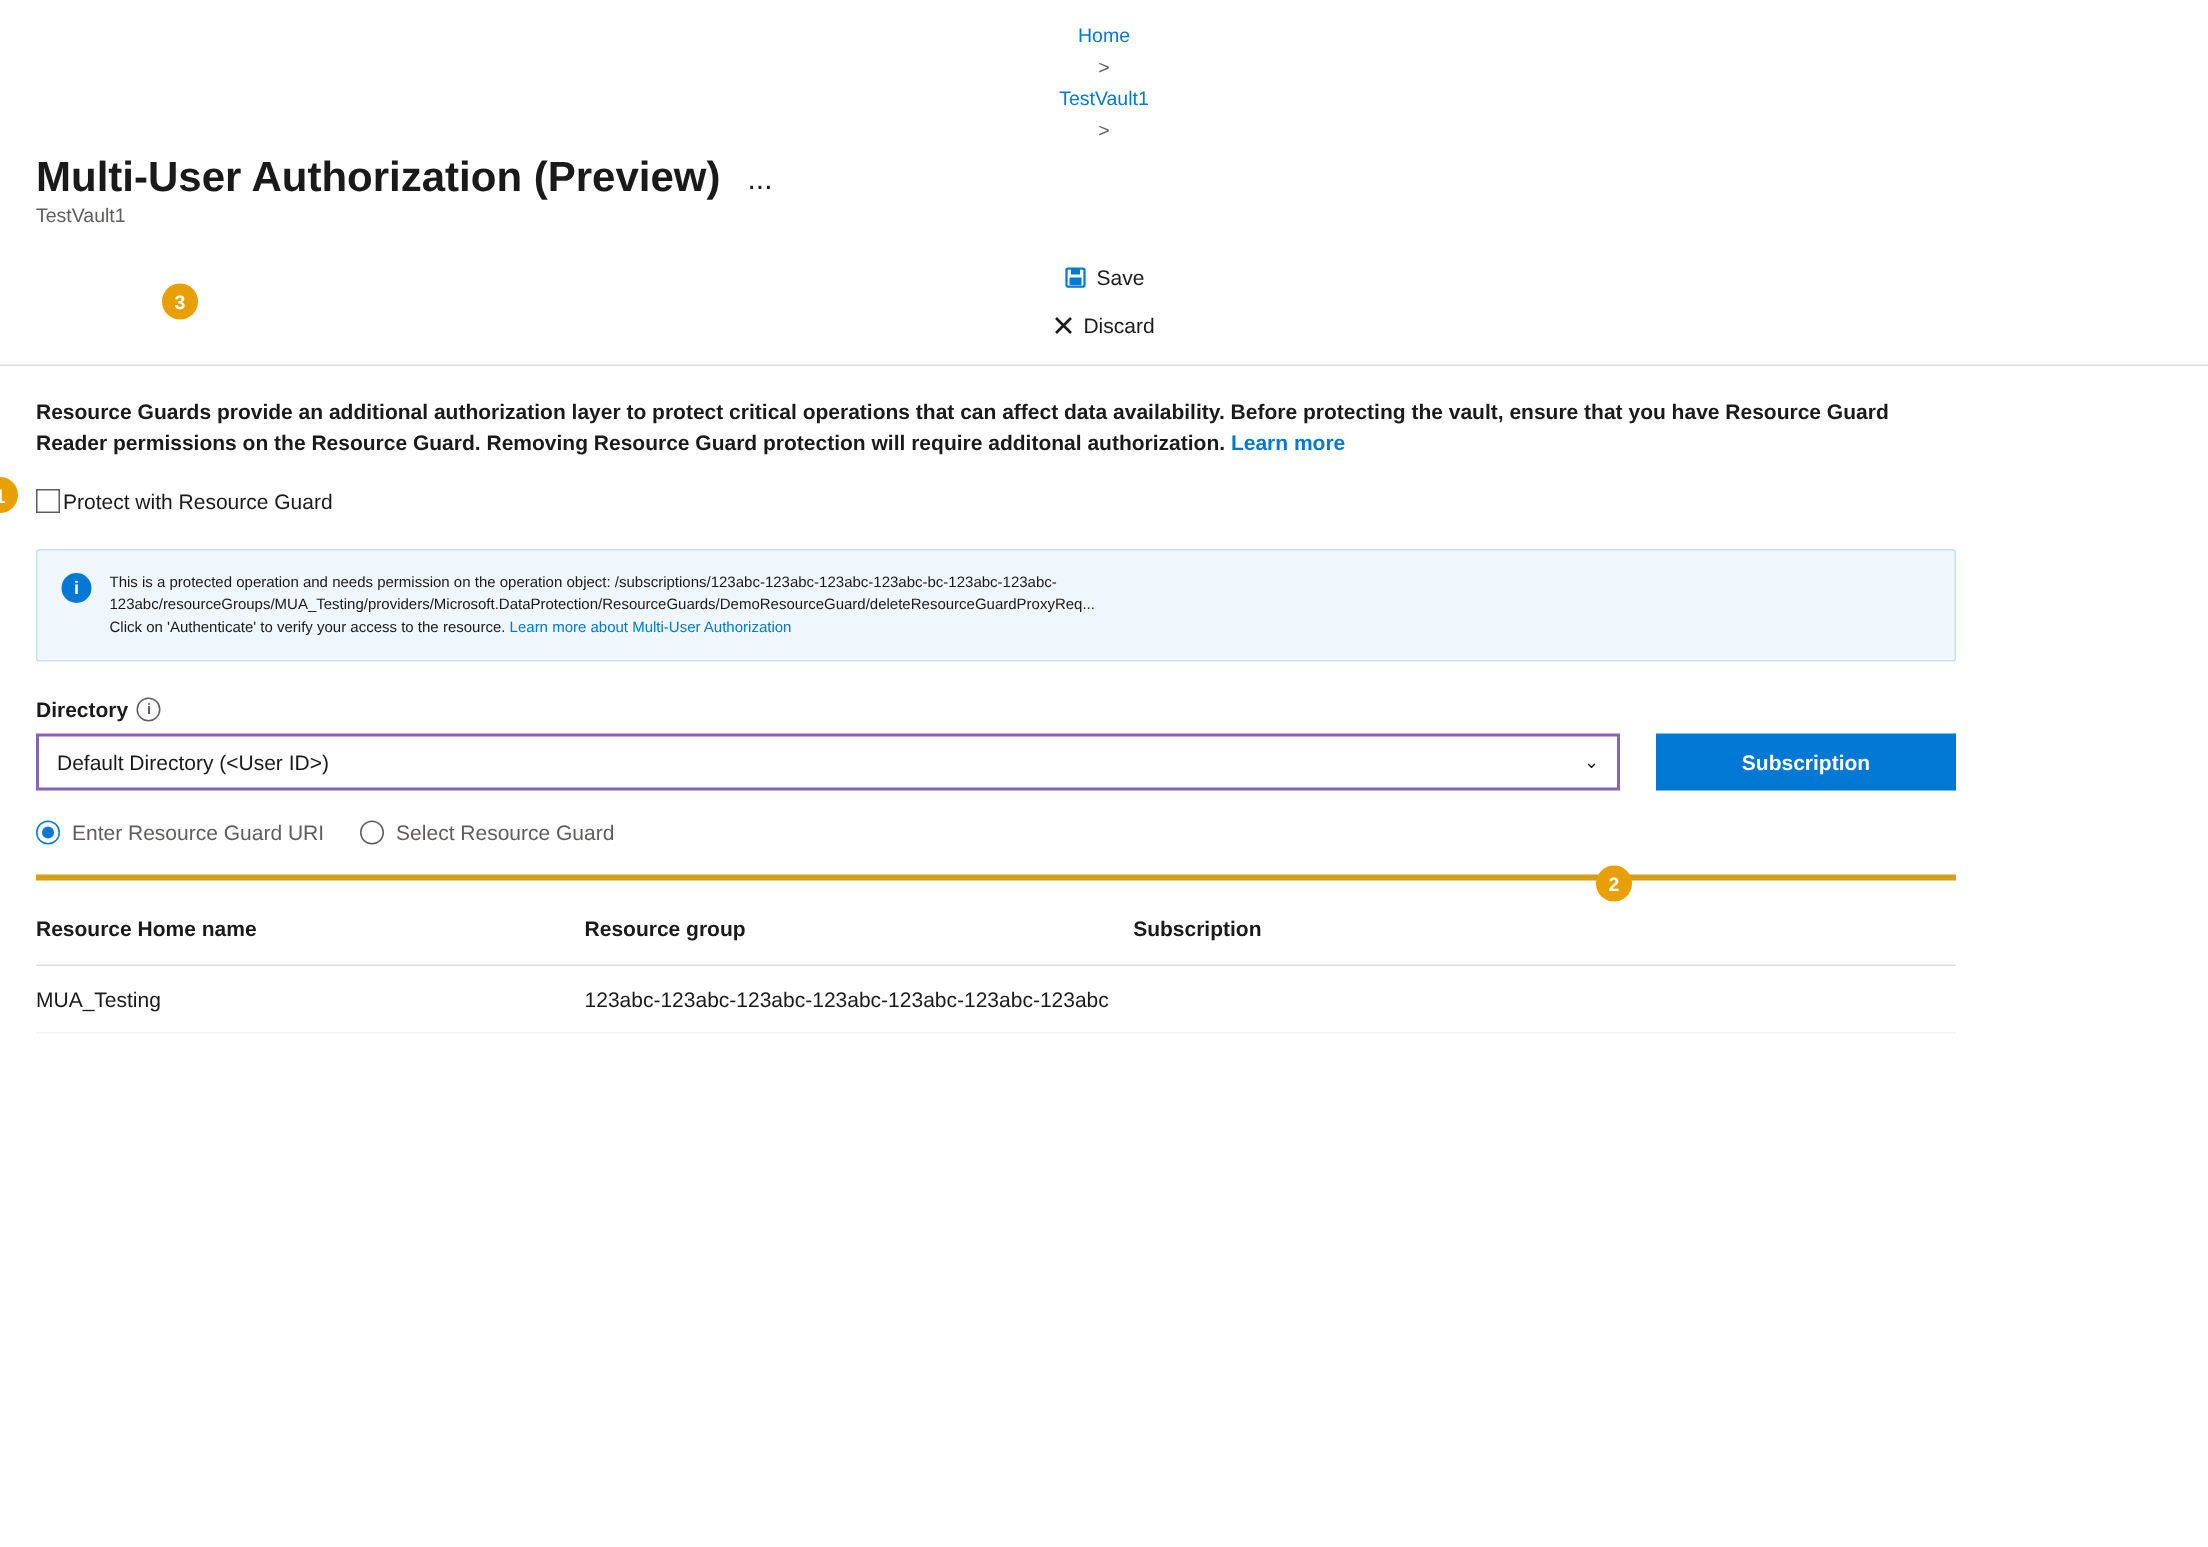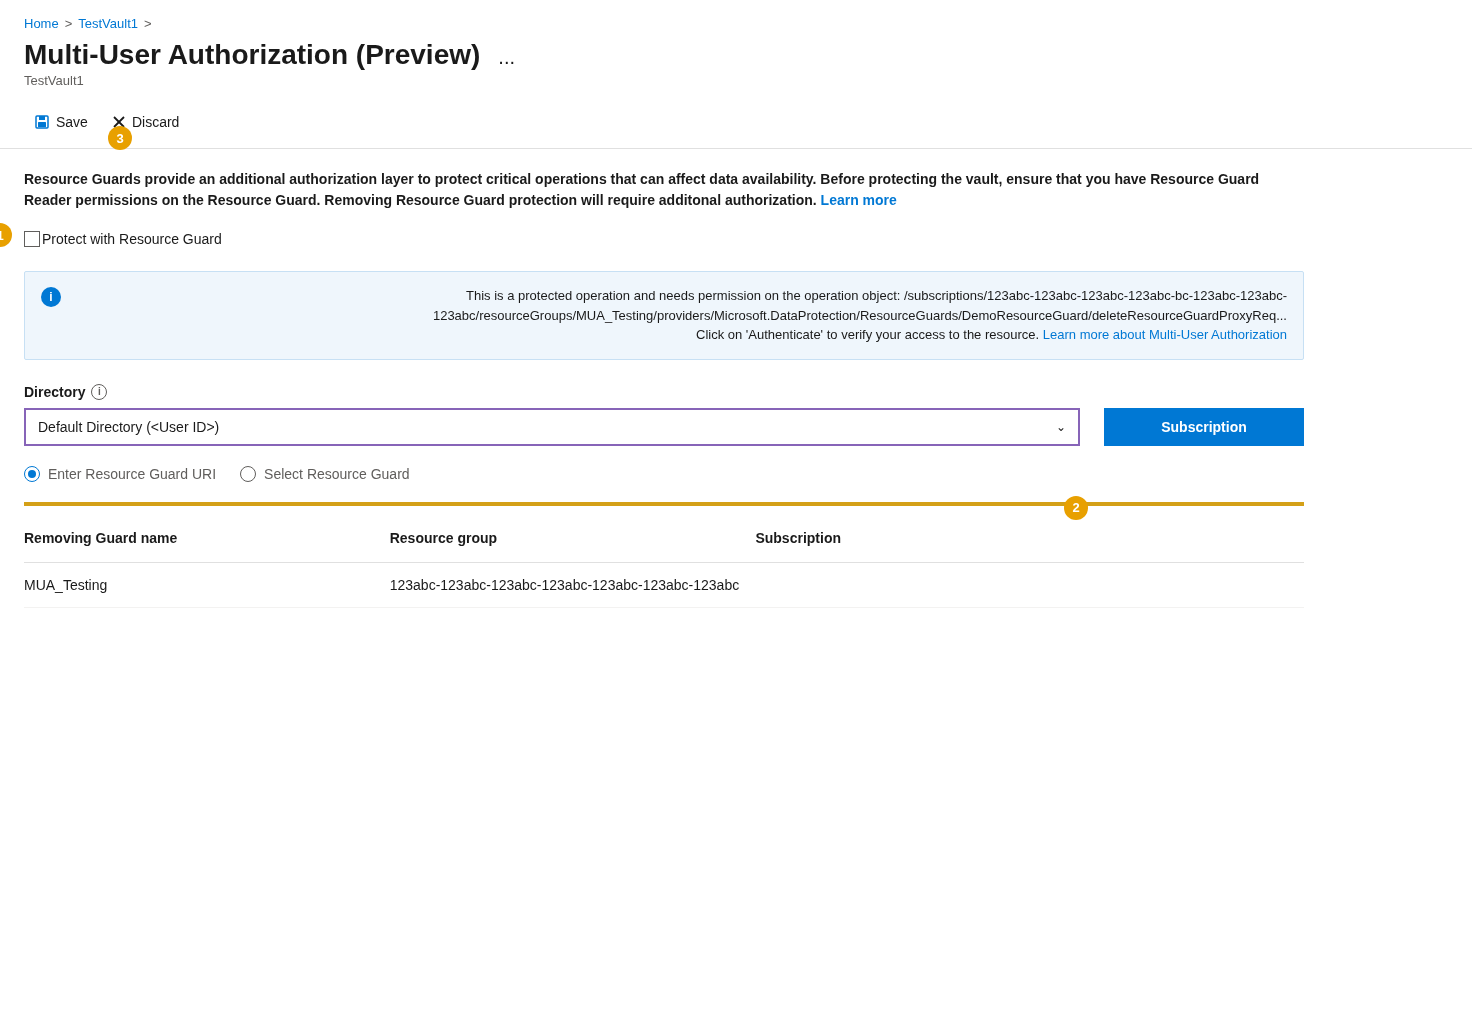--- a/index.html
+++ b/index.html
@@ -9,20 +9,21 @@
       color: #1a1a1a;
       background: #fff;
     }
     .breadcrumb {
       display: flex;
       align-items: center;
       gap: 6px;
       padding: 16px 24px 8px 24px;
       font-size: 13px;
       color: #0078d4;
+      flex-direction: column;
     }
     .breadcrumb span {
       color: #605e5c;
     }
     .breadcrumb a {
       color: #0078d4;
       text-decoration: none;
       cursor: pointer;
     }
     .page-header {
@@ -52,20 +53,21 @@
       color: #605e5c;
       margin-top: 2px;
     }
     .toolbar {
       display: flex;
       align-items: center;
       gap: 4px;
       padding: 12px 24px;
       border-bottom: 1px solid #e0e0e0;
       position: relative;
+      flex-direction: column;
     }
     .toolbar-btn {
       display: flex;
       align-items: center;
       gap: 6px;
       background: none;
       border: none;
       cursor: pointer;
       padding: 6px 10px;
       font-size: 14px;
@@ -136,24 +138,23 @@
       color: #fff;
       font-size: 12px;
       font-weight: 700;
       display: flex;
       align-items: center;
       justify-content: center;
       flex-shrink: 0;
       margin-top: 1px;
     }
     .info-text {
-      font-size: 13px;
+      font-size: 10px;
       color: #1a1a1a;
       line-height: 1.5;
-      text-align: right;
     }
     .info-text a {
       color: #0078d4;
       text-decoration: none;
     }
     .directory-section {
       margin-bottom: 20px;
       max-width: 1280px;
     }
     .directory-label-row {
@@ -375,21 +376,21 @@
       <div class="radio-circle"></div>
       <span class="radio-text">Select Resource Guard</span>
     </div>
     <div class="step-badge" style="position:absolute; right: 360px; top: 30px;">2</div>
   </div>
 
   <div class="divider-orange"></div>
 
   <div class="table-section">
     <div class="table-header">
-      <div class="table-header-cell">Removing Guard name</div>
+      <div class="table-header-cell">Resource Home name</div>
       <div class="table-header-cell">Resource group</div>
       <div class="table-header-cell">Subscription</div>
     </div>
     <div class="table-row">
       <div class="table-cell">MUA_Testing</div>
       <div class="table-cell">123abc-123abc-123abc-123abc-123abc-123abc-123abc</div>
     </div>
   </div>
 
 </div>

